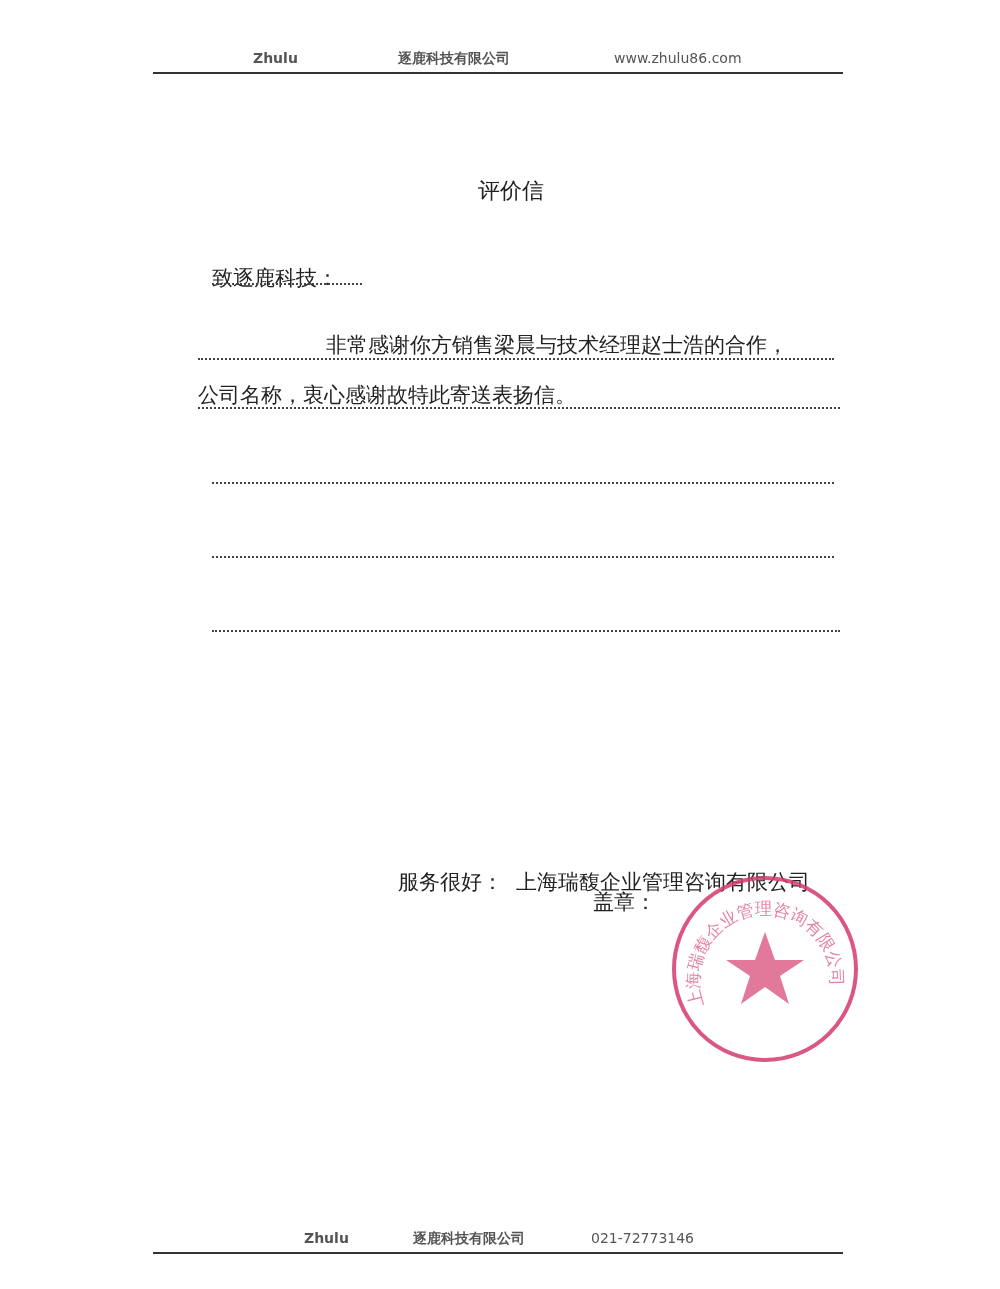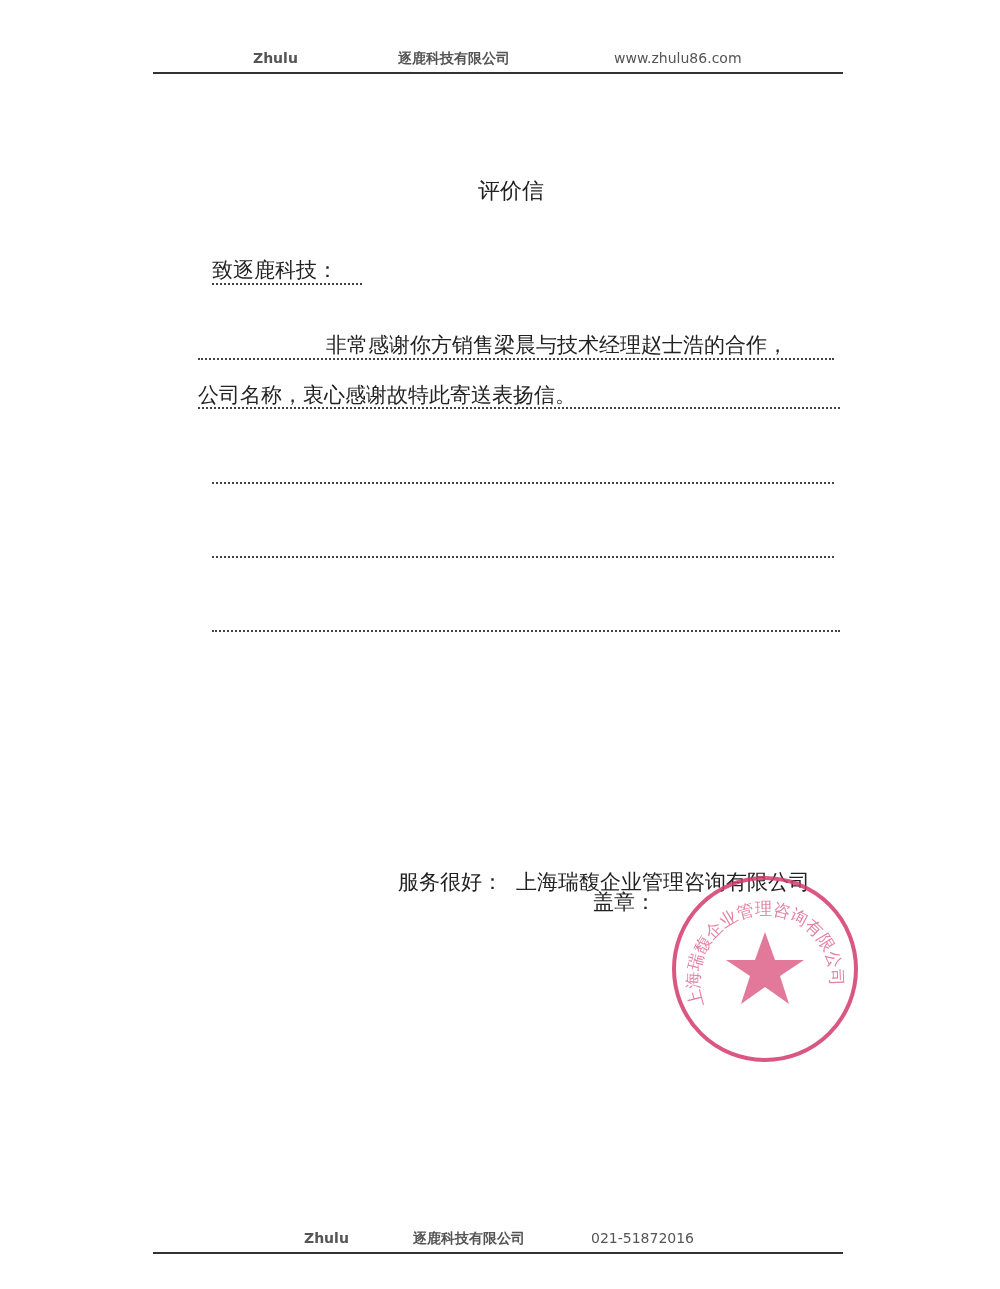--- a/index.html
+++ b/index.html
@@ -19,21 +19,21 @@
 </head>
 <body>
 
 <div class="abs hdr" style="left:253px;"><b>Zhulu</b></div>
 <div class="abs hdr" style="left:398px;"><b>逐鹿科技有限公司</b></div>
 <div class="abs hdr" style="left:614px;">www.zhulu86.com</div>
 <div class="rule" style="top:72px;"></div>
 
 <div class="abs title">评价信</div>
 
-<div class="abs body-text" style="left:212px; top:256px;">致逐鹿科技：</div>
+<div class="abs body-text" style="left:212px; top:264px;">致逐鹿科技：</div>
 <div class="dotline" style="left:212px; width:150px; top:283px;"></div>
 
 <div class="abs body-text" style="left:326px; top:331px;">非常感谢你方销售梁晨与技术经理赵士浩的合作，</div>
 <div class="dotline" style="left:198px; width:636px; top:358px;"></div>
 
 <div class="abs body-text" style="left:198px; top:381px;">公司名称，衷心感谢故特此寄送表扬信。</div>
 <div class="dotline" style="left:198px; width:642px; top:407px;"></div>
 
 <div class="dotline" style="left:212px; width:622px; top:482px;"></div>
 <div class="dotline" style="left:212px; width:622px; top:556px;"></div>
@@ -50,14 +50,14 @@
     </defs>
     <polygon points="89,52 99,80 128,80 104,96 113,124 89,107 65,124 74,96 50,80 79,80" fill="#d43a6c" opacity="0.8"></polygon>
     <text font-size="17" fill="#d43a6c" opacity="0.75" font-family="DejaVu Sans, sans-serif">
       <textPath href="#arc" startOffset="2%">上海瑞馥企业管理咨询有限公司</textPath>
     </text>
   </svg>
 </div>
 
 <div class="abs hdr" style="left:304px; top:1230px;"><b>Zhulu</b></div>
 <div class="abs hdr" style="left:413px; top:1230px;"><b>逐鹿科技有限公司</b></div>
-<div class="abs hdr" style="left:591px; top:1230px;">021-51872016</div>
+<div class="abs hdr" style="left:591px; top:1230px;">021-72773146</div>
 <div class="rule" style="top:1252px;"></div>
 
 </body></html>

